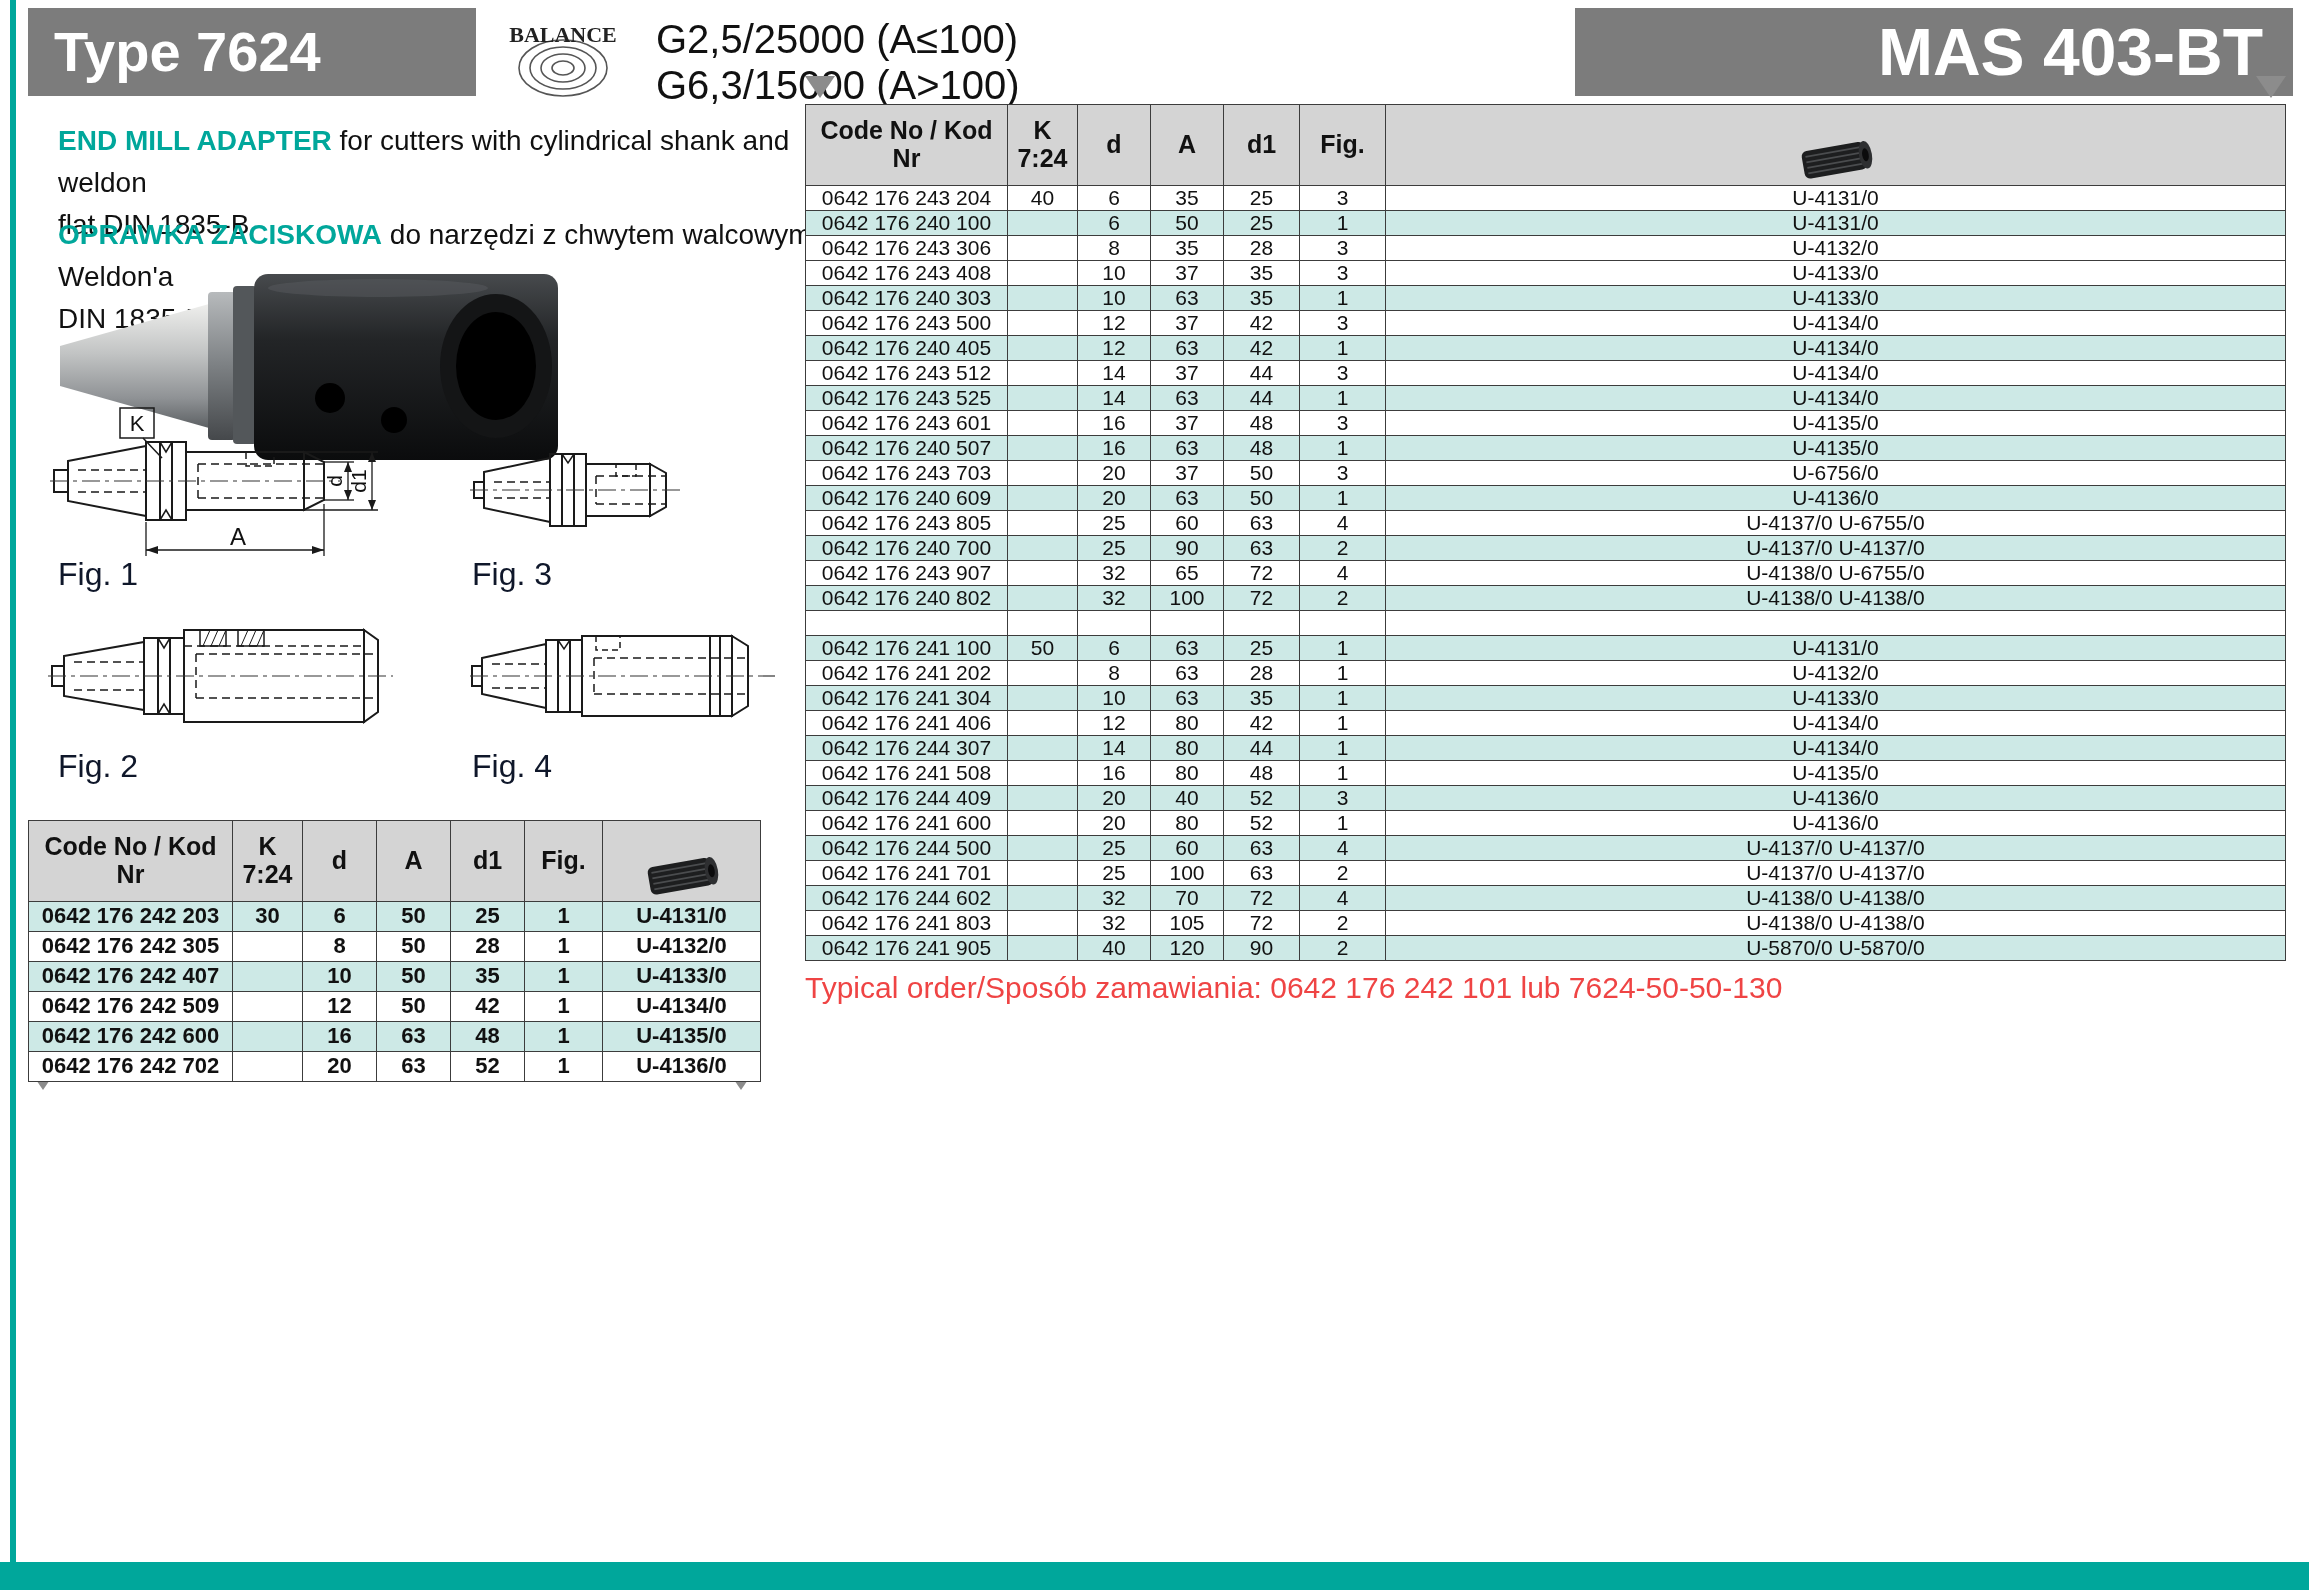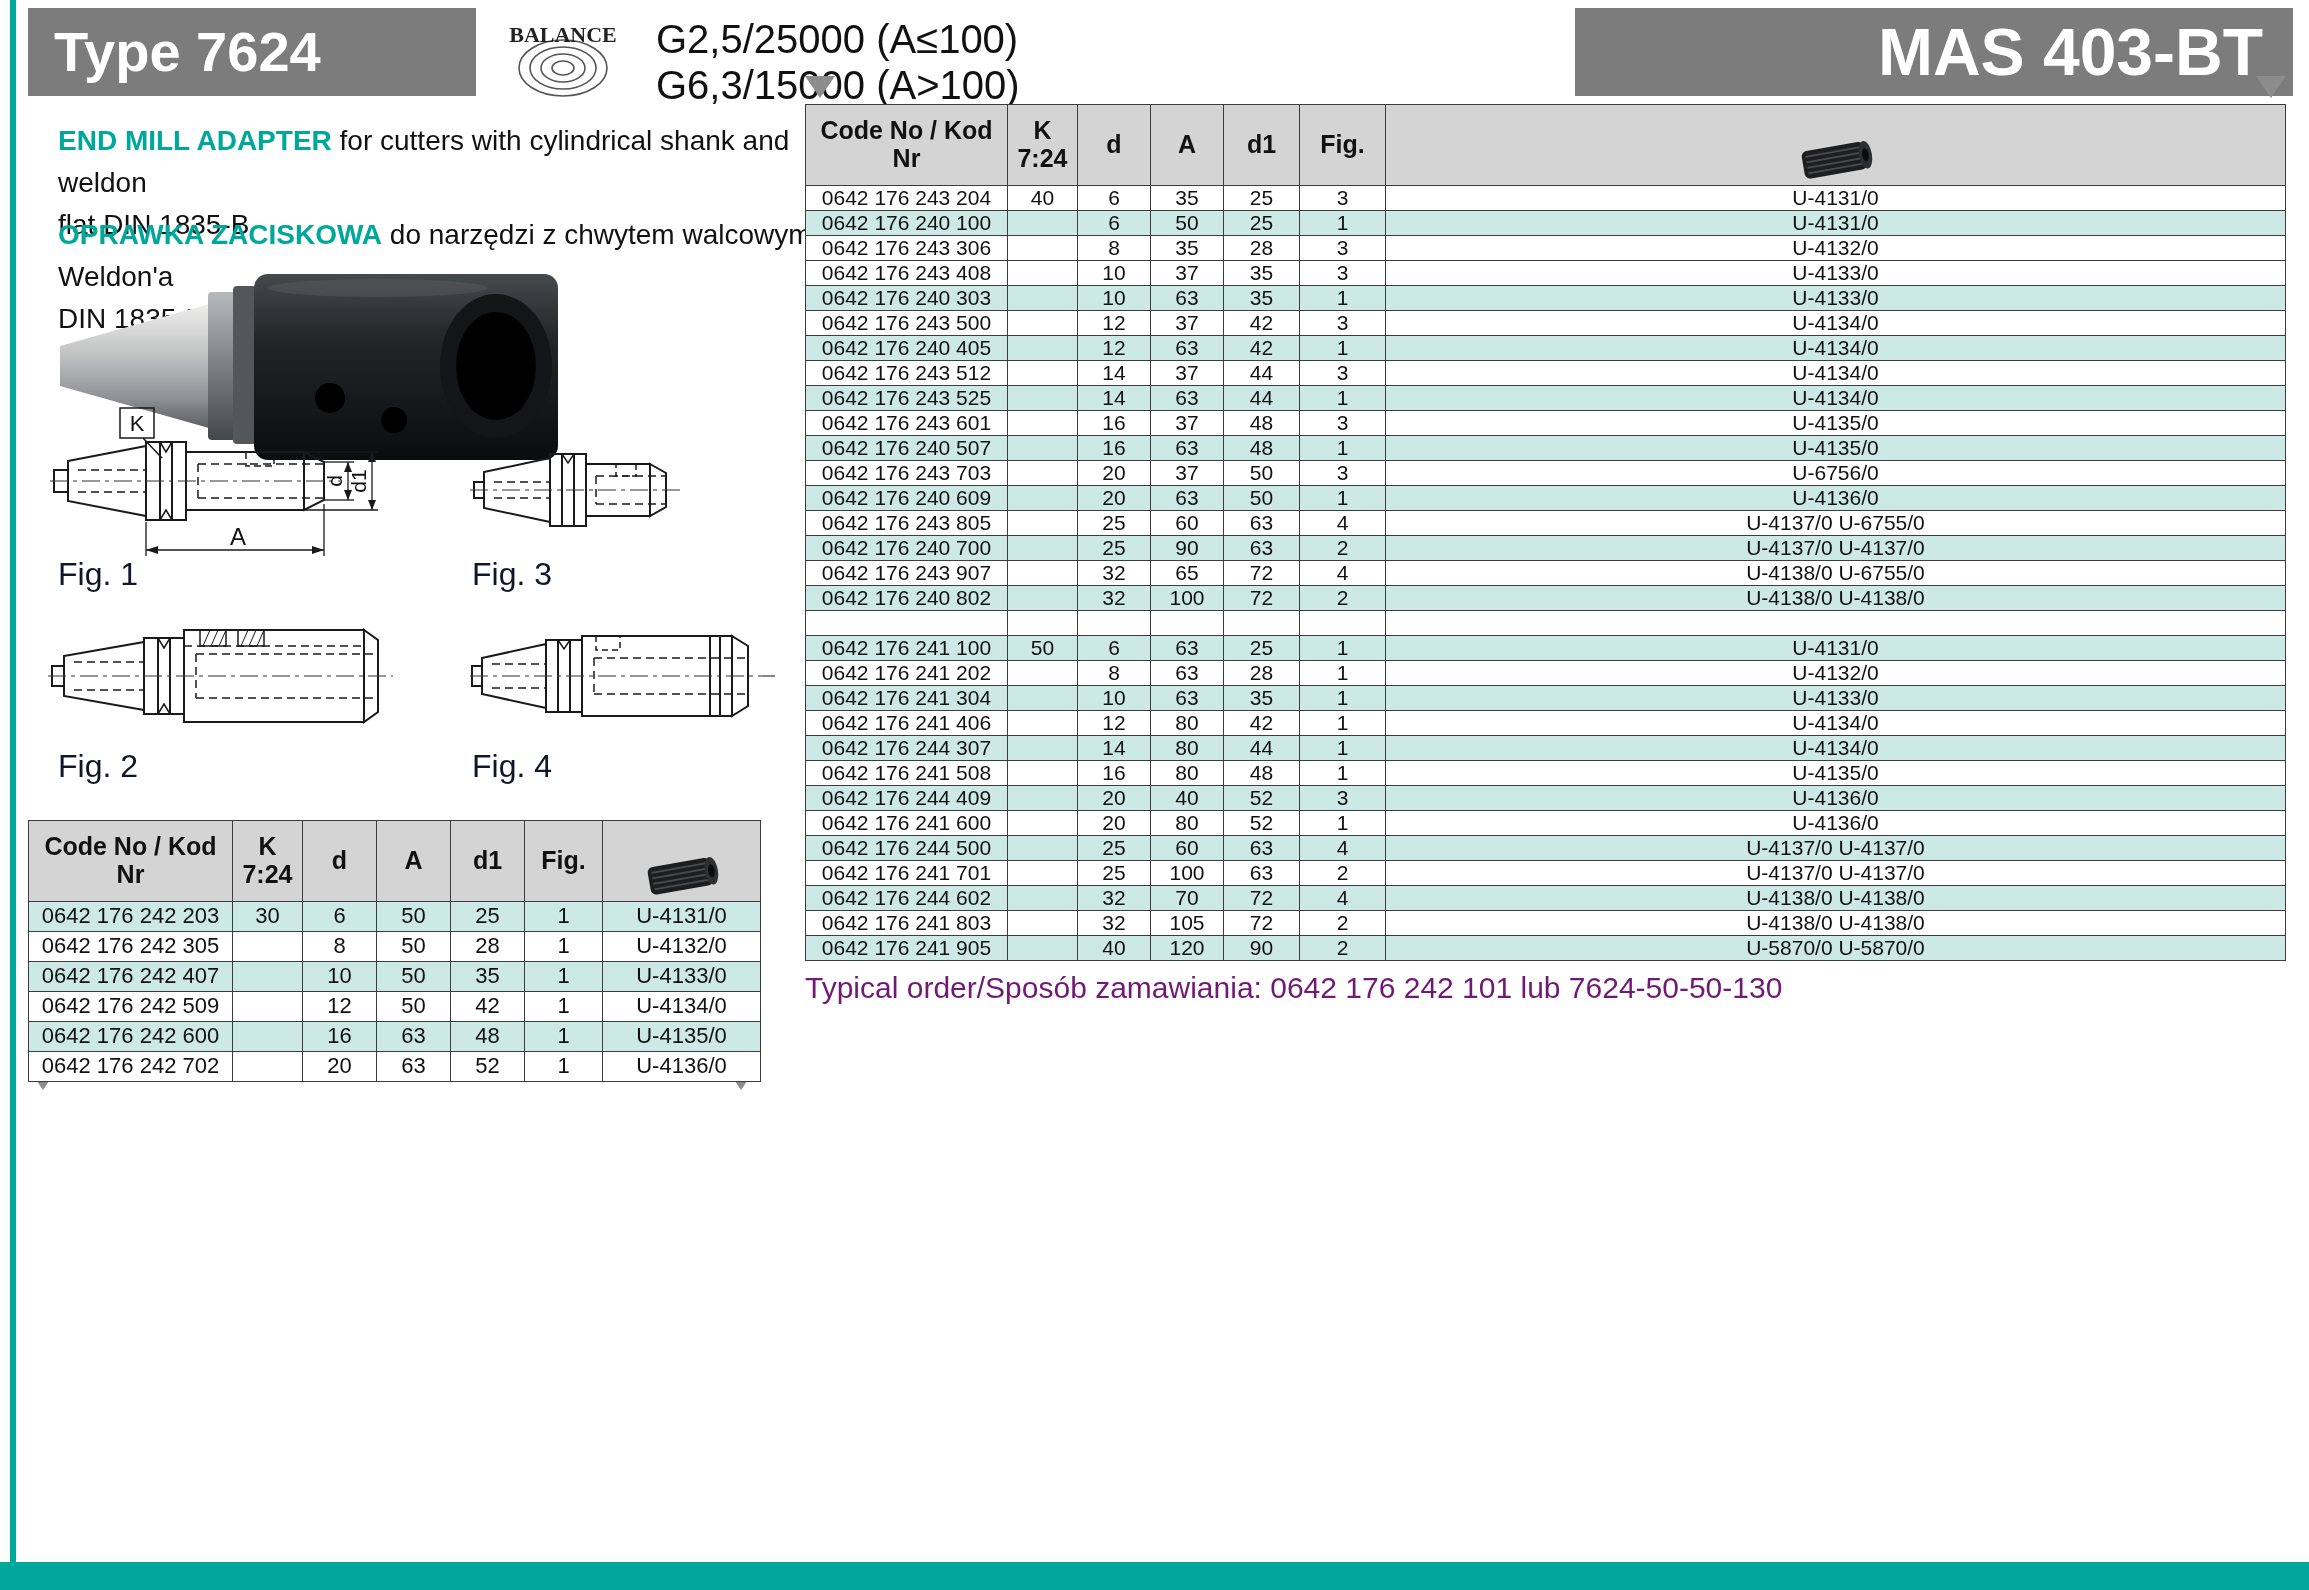--- a/index.html
+++ b/index.html
@@ -30,27 +30,27 @@
   .fig2{left:48px;top:604px;width:410px;height:143px;}
   .fig4{left:470px;top:604px;width:320px;height:145px;}
   .figlabel{position:absolute;font-size:32px;color:#0f172a;}
   svg text{font-family:"Liberation Sans",sans-serif;}
   .tri{position:absolute;width:0;height:0;border-left:15px solid transparent;border-right:15px solid transparent;border-top:22px solid var(--triangle);}
   table.cat{border-collapse:collapse;table-layout:fixed;background:#fff;}
   table.cat th,table.cat td{border:1px solid var(--border);text-align:center;vertical-align:middle;overflow:hidden;}
   table.cat thead th{background:var(--table-header);font-weight:bold;white-space:pre-line;line-height:1.1;}
   .left-table{position:absolute;left:28px;top:820px;width:732px;}
   .left-table thead th{height:56px;font-size:25px;}
-  .left-table td{height:30px;font-size:22px;}
+  .left-table td{height:30px;font-size:22px;font-weight:bold;}
   .right-col{position:absolute;left:805px;top:104px;width:1480px;}
   .right-table{width:1480px;}
   .right-table thead th{height:54px;font-size:25px;}
   .right-table td{height:25px;font-size:21px;}
   tr.alt{background:var(--alt-row);}
-  .typical{margin-top:10px;font-size:30px;color:#701a75;}
+  .typical{margin-top:10px;font-size:30px;color:#ef4444;}
   .screw-svg{width:96px;height:52px;vertical-align:middle;}
 </style>
 </head>
 <body>
 
 <div class="page">
 
   <div class="accent-left"></div>
   <div class="bottom-bar"></div>
 

